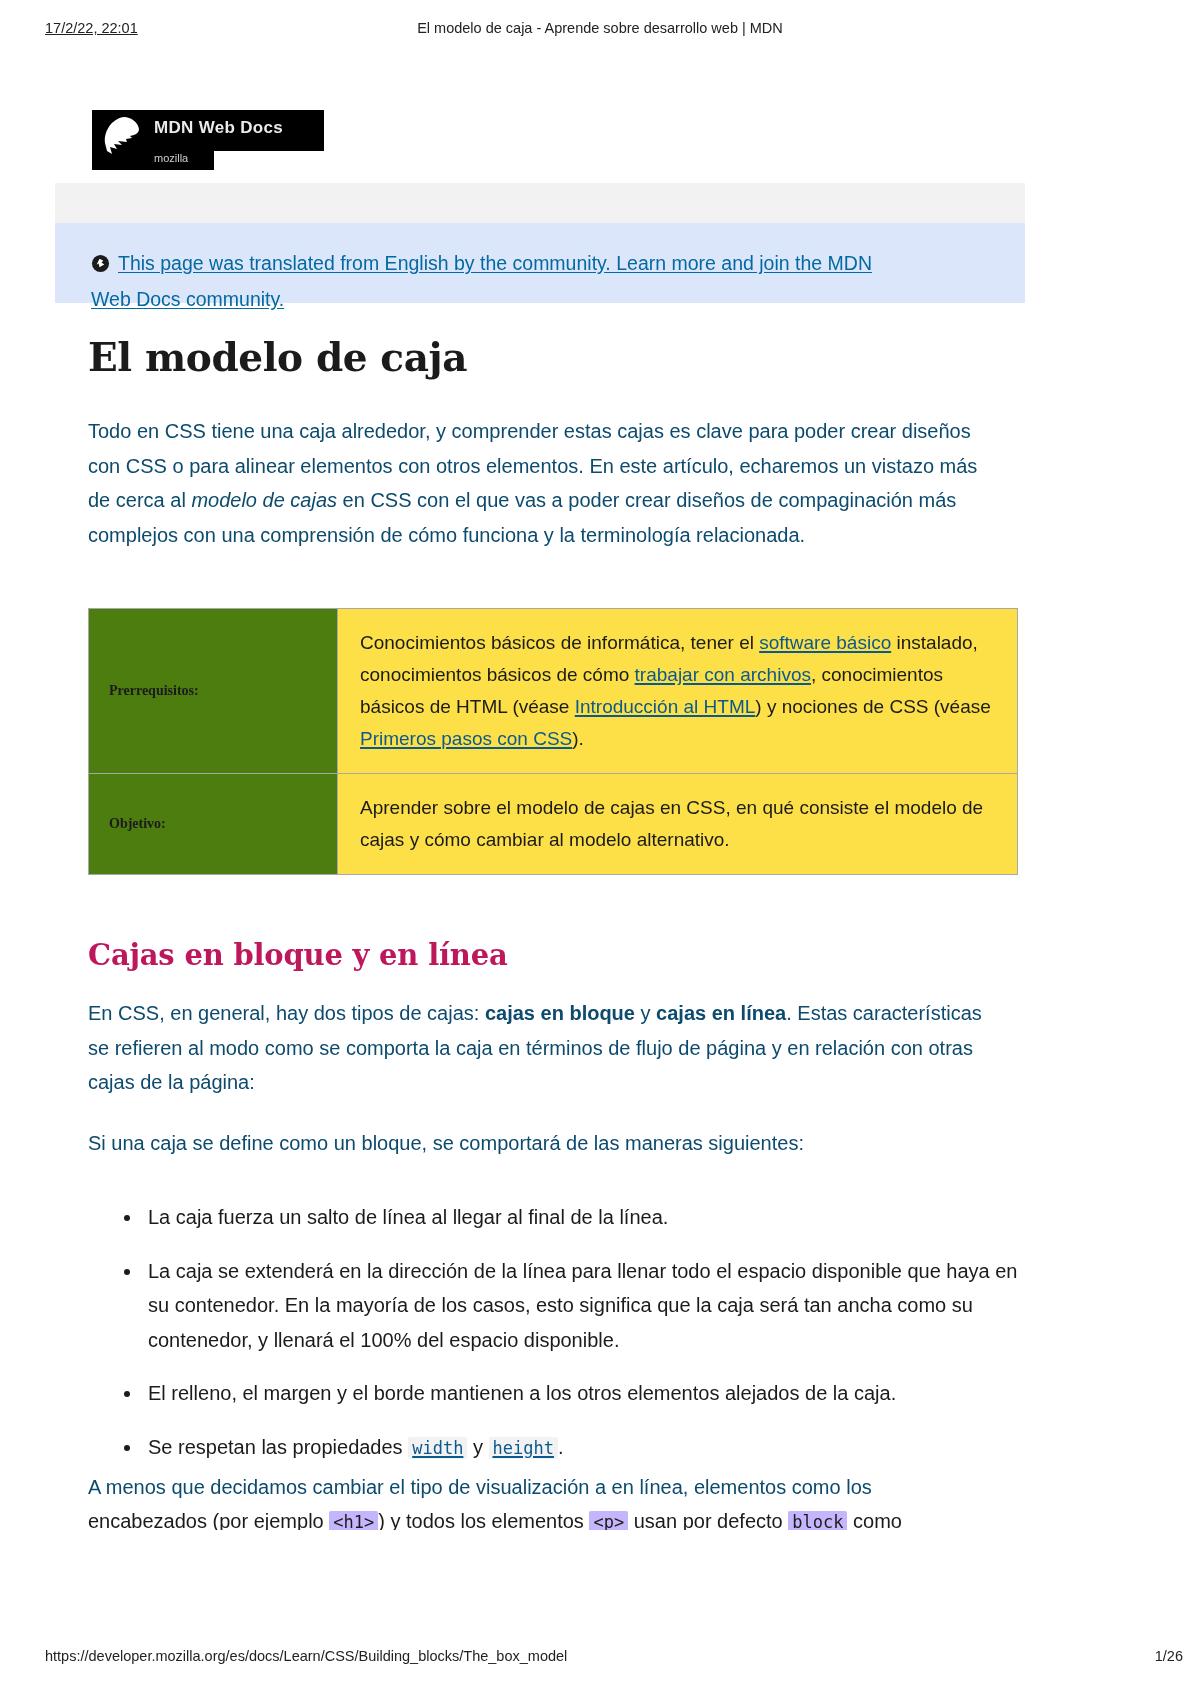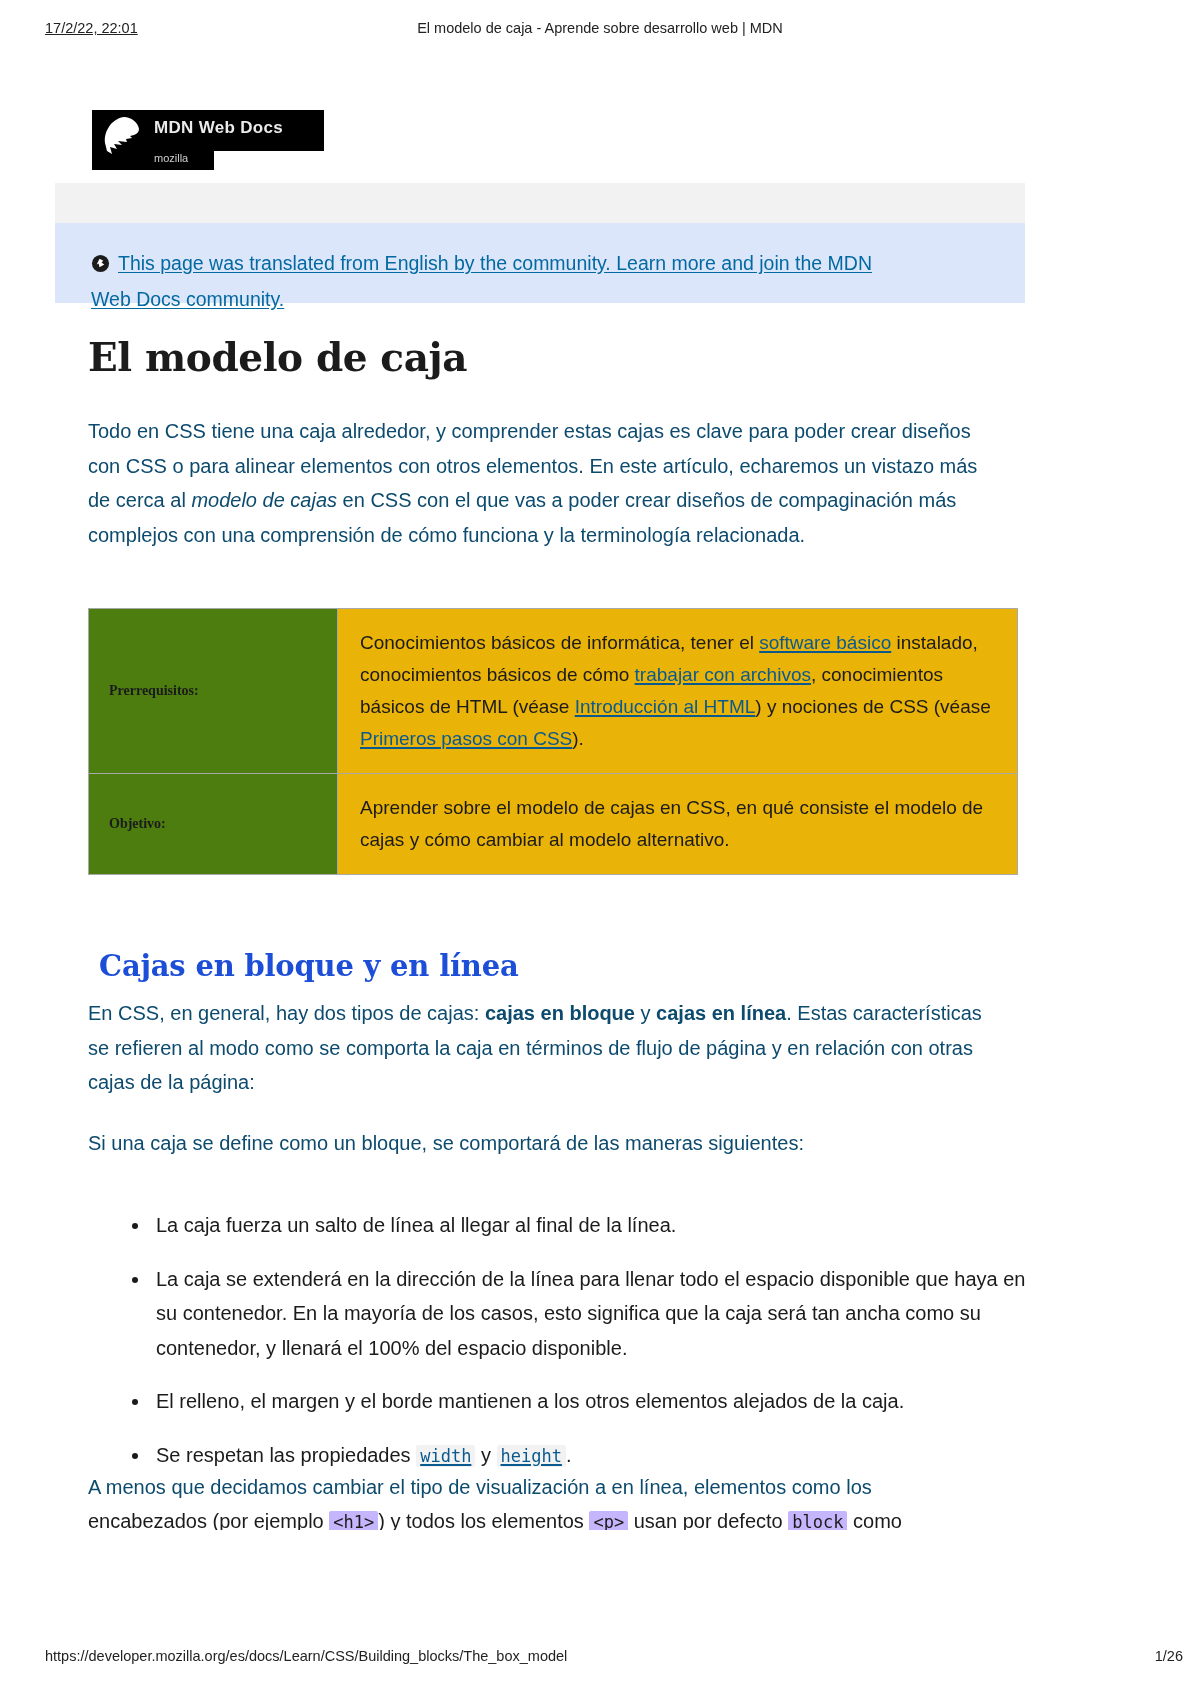--- a/index.html
+++ b/index.html
@@ -171,26 +171,26 @@
     font-family: "DejaVu Serif", "Liberation Serif", serif;
     font-size: 39px;
     font-weight: 700;
     letter-spacing: -.4px;
     color: #1b1b1b;
     white-space: nowrap;
   }
   h2.sec-title {
     position: absolute;
     left: 88px;
-    margin: 11px;
+    margin: 0;
     font-family: "DejaVu Serif", "Liberation Serif", serif;
     font-size: 29px;
     font-weight: 700;
     letter-spacing: -.2px;
-    color: #1d4ed8;
+    color: #be185d;
     white-space: nowrap;
   }
   h2.sec-boxes { top: 860px; }
 
   
   .para {
     position: absolute;
     left: 88px;
     width: 906px;
     margin: 0;
@@ -224,39 +224,39 @@
   }
   .info-table td.label-cell {
     width: 208px;
     background: #4d7c0f;
     font-weight: 700;
     font-size: 14px;
     color: #1b1b1b;
     font-family: Liberation Serif, serif;
   }
   .info-table td.value-cell {
-    background: #eab308;
+    background: #fde047;
     color: #1b1b1b;
     padding-left: 22px;
     padding-right: 26px;
   }
   .tlink {
     color: #0b5a8f;
     text-decoration: underline;
     text-decoration-thickness: 1.5px;
     text-underline-offset: 2px;
   }
 
   
   .bullets {
     position: absolute;
     left: 112px;
     top: 1122px;
     width: 890px;
-    margin: 8px;
+    margin: 0;
     padding: 0 0 0 36px;
     list-style: none;
     font-size: 20px;
     line-height: 34.5px;
     color: #1b1b1b;
   }
   .bullets li {
     position: relative;
     margin-bottom: 19px;
   }

